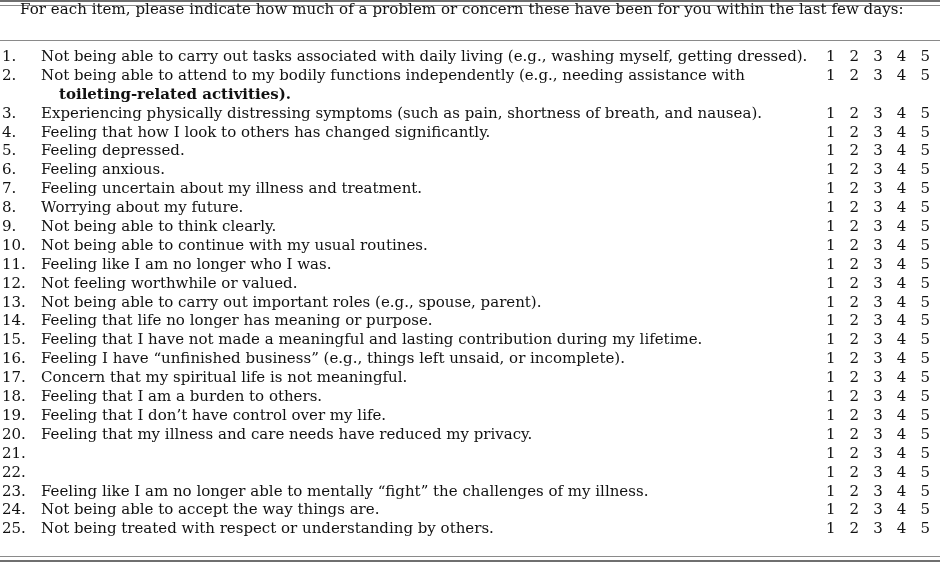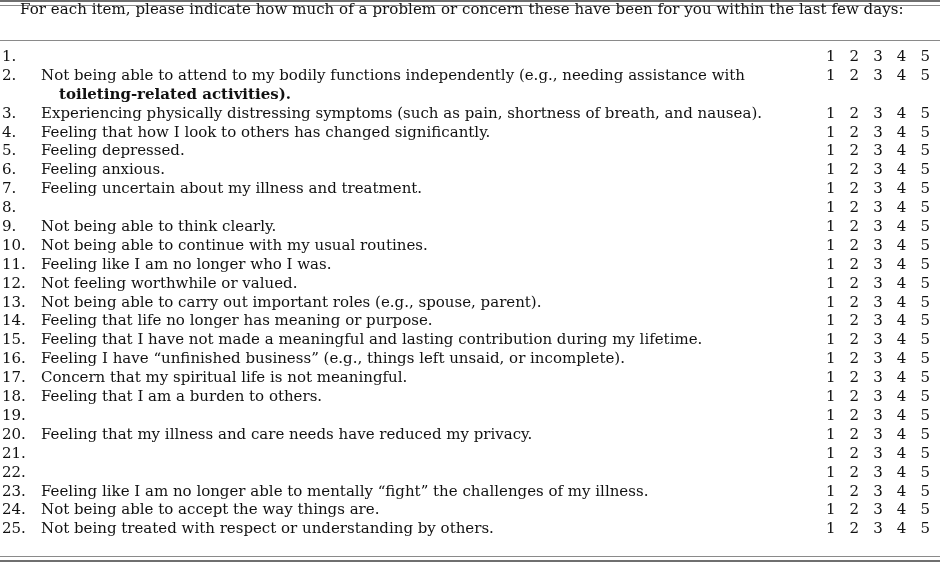--- a/index.html
+++ b/index.html
@@ -23,20 +23,21 @@
 <div class="rule thick" style="top:0px;"></div>
 <div class="rule" style="top:5px;"></div>
 
 <div class="header">For each item, please indicate how much of a problem or concern these have been for you within the last few days:</div>
 
 <div class="rule" style="top:40px;"></div>
 
 <div class="rows" id="rows">
     <div class="row">
       <span class="num">1.</span>
+      <span class="text"><span>Not being able to carry out tasks associated with daily living (e.g., washing myself, getting dressed).</span></span>
       <span class="scale">
         <span>1</span>
         <span>2</span>
         <span>3</span>
         <span>4</span>
         <span>5</span>
       </span>
     </div>
     <div class="row wrap">
       <span class="num">2.</span>
@@ -99,20 +100,21 @@
       <span class="scale">
         <span>1</span>
         <span>2</span>
         <span>3</span>
         <span>4</span>
         <span>5</span>
       </span>
     </div>
     <div class="row">
       <span class="num">8.</span>
+      <span class="text"><span>Worrying about my future.</span></span>
       <span class="scale">
         <span>1</span>
         <span>2</span>
         <span>3</span>
         <span>4</span>
         <span>5</span>
       </span>
     </div>
     <div class="row">
       <span class="num">9.</span>
@@ -219,20 +221,21 @@
       <span class="scale">
         <span>1</span>
         <span>2</span>
         <span>3</span>
         <span>4</span>
         <span>5</span>
       </span>
     </div>
     <div class="row">
       <span class="num">19.</span>
+      <span class="text"><span>Feeling that I don’t have control over my life.</span></span>
       <span class="scale">
         <span>1</span>
         <span>2</span>
         <span>3</span>
         <span>4</span>
         <span>5</span>
       </span>
     </div>
     <div class="row">
       <span class="num">20.</span>

